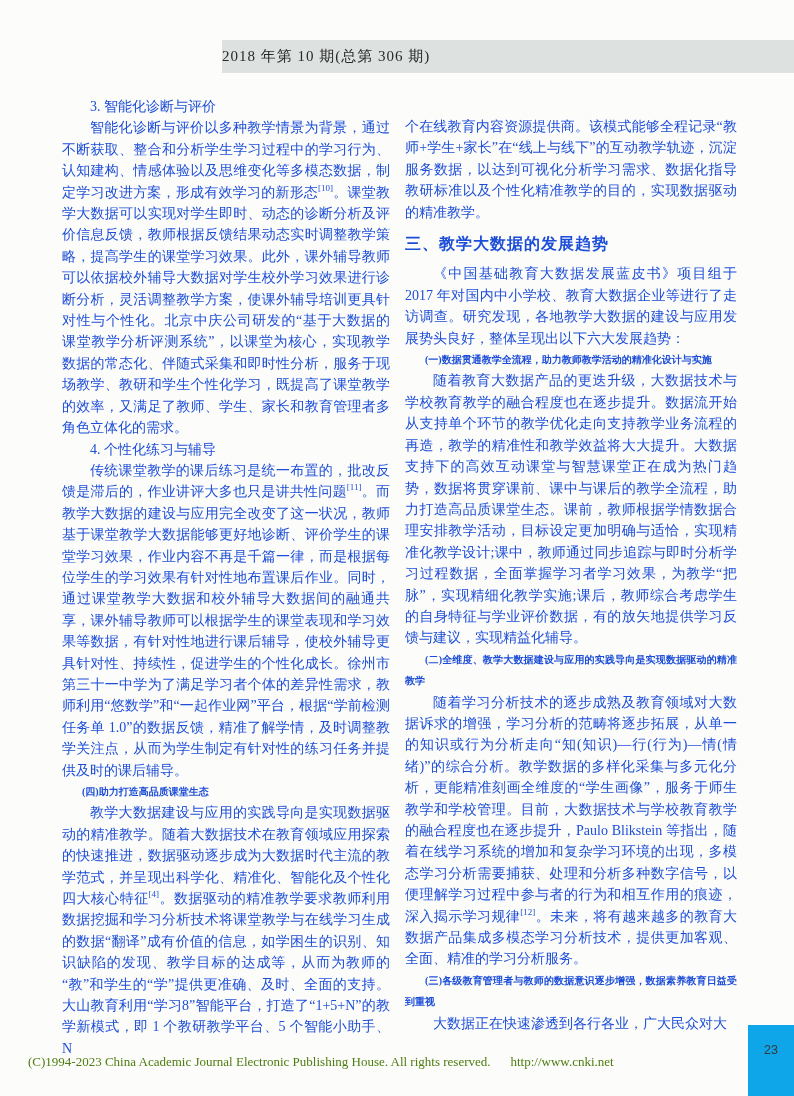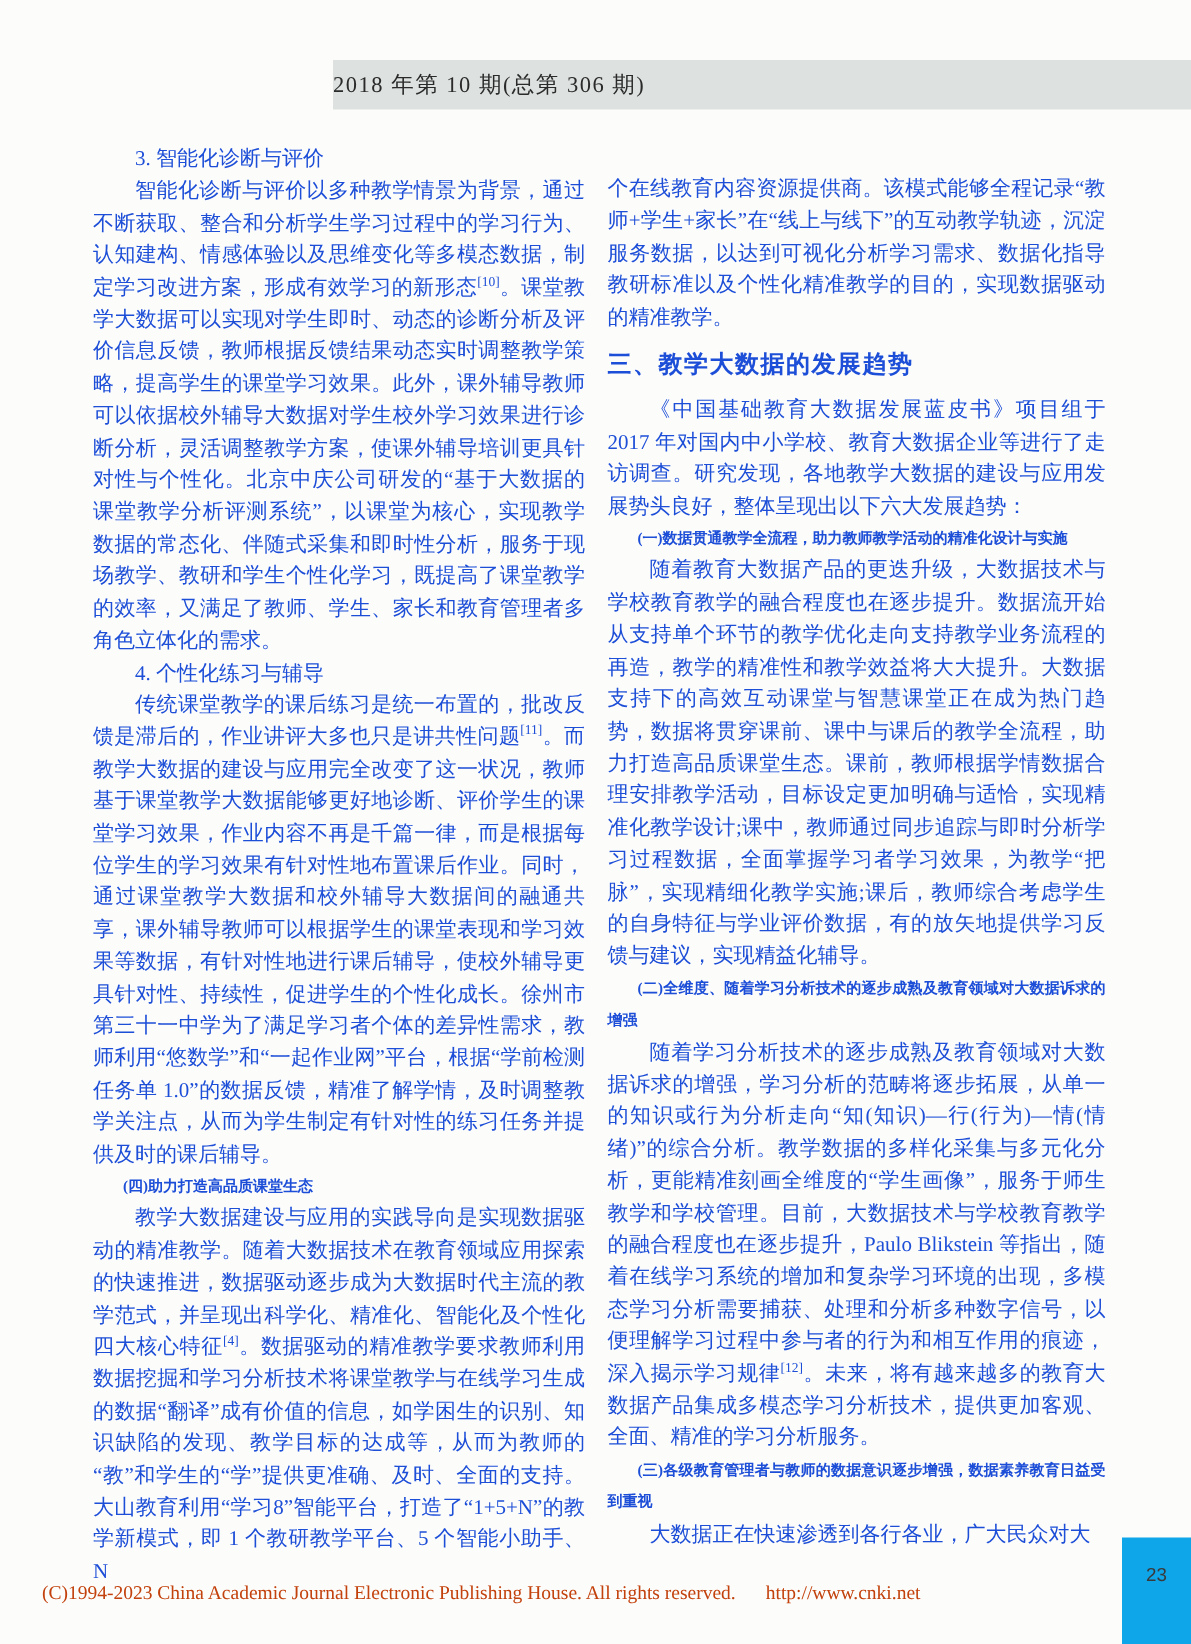--- a/index.html
+++ b/index.html
@@ -33,21 +33,21 @@
   .para.no-indent{text-indent:0;}
   .h-num{margin:0;text-indent:2em;font-weight:normal;font-size:14px;}
   .h-bold{margin:0;text-indent:2em;font-weight:bold;font-size:10px;}
   .section-heading{
     margin:10px 0 9px 0;text-indent:0;
     font-weight:bold;font-size:16px;letter-spacing:1px;
   }
   .cite{font-size:9px;vertical-align:super;line-height:0;}
   .footer{
     position:absolute;left:28px;top:1054px;width:680px;
-    font-size:13px;color:#c2410c;
+    font-size:13px;color:#4d7c0f;
     display:flex;gap:20px;white-space:nowrap;
     font-family:"Liberation Serif","DejaVu Serif",serif;
   }
   .page-number-box{
     position:absolute;left:748px;top:1025px;width:46px;height:71px;
     background:#0ea5e9;
     box-sizing:border-box;
     display:flex;justify-content:center;align-items:flex-start;
     padding-top:18px;
     font-size:12.5px;color:#3a3a3a;
@@ -71,21 +71,21 @@
     <p class="h-bold">(四)助力打造高品质课堂生态</p>
     <p class="para"><span>教学大数据建设与应用的实践导向是实现数据驱动的精准教学。随着大数据技术在教育领域应用探索的快速推进，数据驱动逐步成为大数据时代主流的教学范式，并呈现出科学化、精准化、智能化及个性化四大核心特征</span><span class="cite">[4]</span><span>。数据驱动的精准教学要求教师利用数据挖掘和学习分析技术将课堂教学与在线学习生成的数据“翻译”成有价值的信息，如学困生的识别、知识缺陷的发现、教学目标的达成等，从而为教师的“教”和学生的“学”提供更准确、及时、全面的支持。大山教育利用“学习8”智能平台，打造了“1+5+N”的教学新模式，即 1 个教研教学平台、5 个智能小助手、N</span></p>
   </div>
 
   <div class="col col-right">
     <p class="para no-indent">个在线教育内容资源提供商。该模式能够全程记录“教师+学生+家长”在“线上与线下”的互动教学轨迹，沉淀服务数据，以达到可视化分析学习需求、数据化指导教研标准以及个性化精准教学的目的，实现数据驱动的精准教学。</p>
     <p class="section-heading">三、教学大数据的发展趋势</p>
     <p class="para">《中国基础教育大数据发展蓝皮书》项目组于2017 年对国内中小学校、教育大数据企业等进行了走访调查。研究发现，各地教学大数据的建设与应用发展势头良好，整体呈现出以下六大发展趋势：</p>
     <p class="h-bold">(一)数据贯通教学全流程，助力教师教学活动的精准化设计与实施</p>
     <p class="para">随着教育大数据产品的更迭升级，大数据技术与学校教育教学的融合程度也在逐步提升。数据流开始从支持单个环节的教学优化走向支持教学业务流程的再造，教学的精准性和教学效益将大大提升。大数据支持下的高效互动课堂与智慧课堂正在成为热门趋势，数据将贯穿课前、课中与课后的教学全流程，助力打造高品质课堂生态。课前，教师根据学情数据合理安排教学活动，目标设定更加明确与适恰，实现精准化教学设计;课中，教师通过同步追踪与即时分析学习过程数据，全面掌握学习者学习效果，为教学“把脉”，实现精细化教学实施;课后，教师综合考虑学生的自身特征与学业评价数据，有的放矢地提供学习反馈与建议，实现精益化辅导。</p>
-    <p class="h-bold">(二)全维度、随着学习分析技术的逐步成熟及教育领域对大数据诉求的增强</p>
+    <p class="h-bold">(二)全维度、教学大数据建设与应用的实践导向是实现数据驱动的精准教学</p>
     <p class="para"><span>随着学习分析技术的逐步成熟及教育领域对大数据诉求的增强，学习分析的范畴将逐步拓展，从单一的知识或行为分析走向“知(知识)—行(行为)—情(情绪)”的综合分析。教学数据的多样化采集与多元化分析，更能精准刻画全维度的“学生画像”，服务于师生教学和学校管理。目前，大数据技术与学校教育教学的融合程度也在逐步提升，Paulo Blikstein 等指出，随着在线学习系统的增加和复杂学习环境的出现，多模态学习分析需要捕获、处理和分析多种数字信号，以便理解学习过程中参与者的行为和相互作用的痕迹，深入揭示学习规律</span><span class="cite">[12]</span><span>。未来，将有越来越多的教育大数据产品集成多模态学习分析技术，提供更加客观、全面、精准的学习分析服务。</span></p>
     <p class="h-bold">(三)各级教育管理者与教师的数据意识逐步增强，数据素养教育日益受到重视</p>
     <p class="para">大数据正在快速渗透到各行各业，广大民众对大</p>
   </div>
 
   <div class="footer">
     <span>(C)1994-2023 China Academic Journal Electronic Publishing House. All rights reserved.</span>
     <span>http://www.cnki.net</span>
   </div>
 

